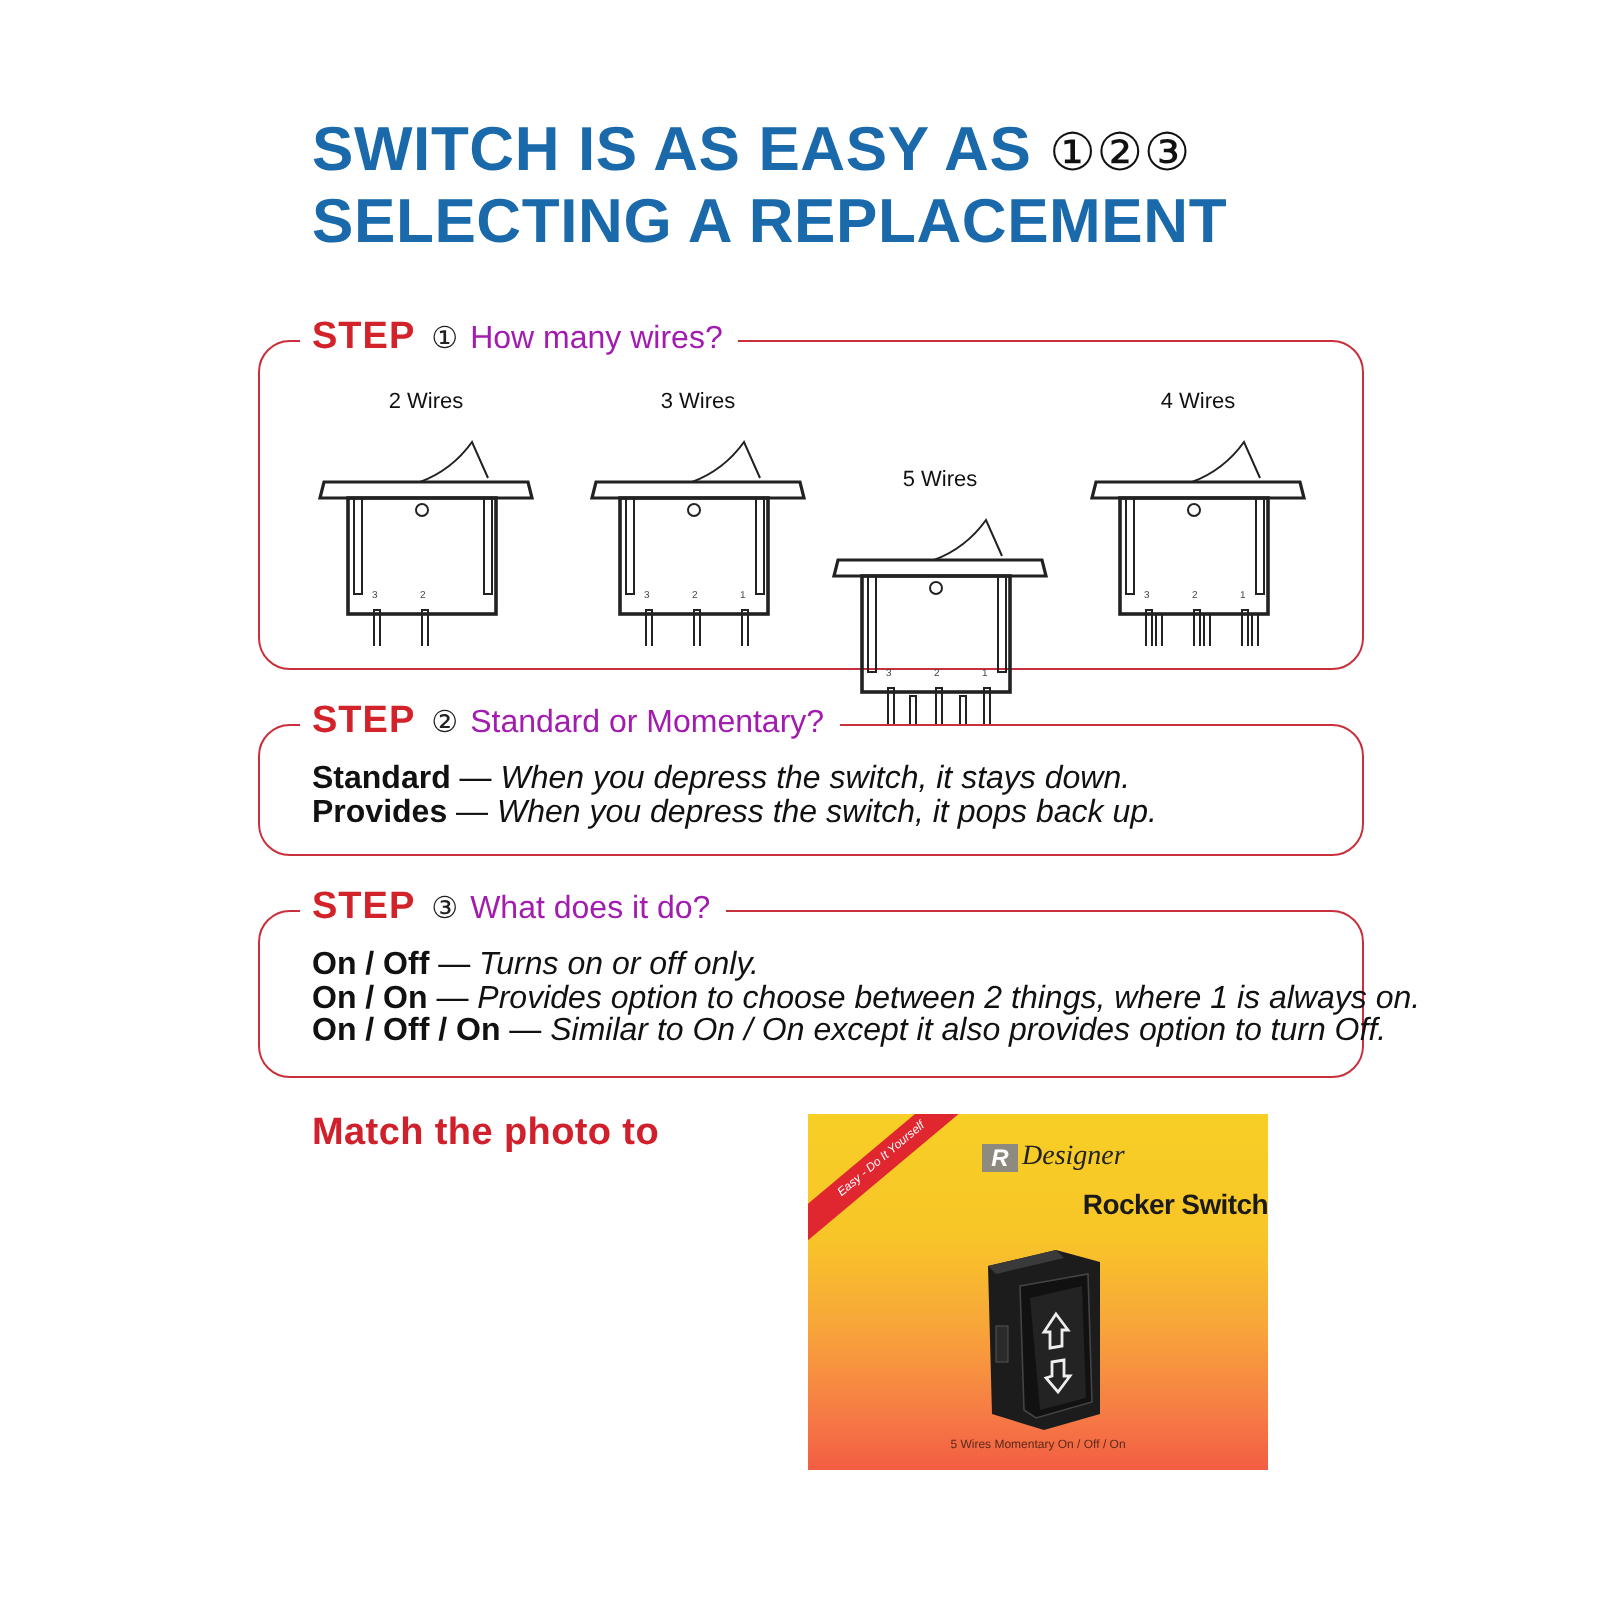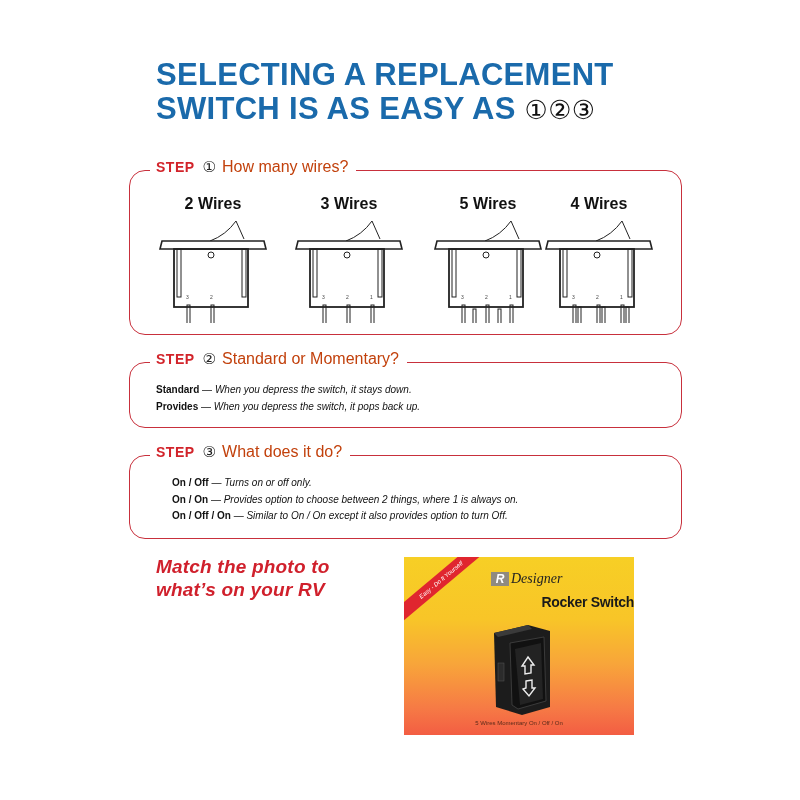--- a/index.html
+++ b/index.html
@@ -3,59 +3,59 @@
 <meta charset="utf-8">
 <style>
   html, body { margin: 0; padding: 0; background: #ffffff; }
   body { width: 800px; height: 800px; position: relative; overflow: hidden; font-family: "Liberation Sans", sans-serif; color: #111; }
   .headline { position: absolute; left: 156px; top: 58px; width: 520px; color: #1a6aab; font-weight: bold; font-size: 31px; line-height: 34px; letter-spacing: 0.3px; }
   .headline .line { display: block; white-space: nowrap; }
   .circled { color: #111; font-weight: normal; font-family: "DejaVu Sans", sans-serif; font-size: 26px; }
 
   .step-box { position: absolute; left: 129px; border: 1.3px solid #c8303c; border-radius: 16px; }
   .step-head { position: absolute; left: 20px; top: -13px; background: #fff; padding: 0 8px 0 6px; display: flex; align-items: baseline; white-space: nowrap; }
-  .step-word { color: #d2232a; font-weight: bold; font-size: 14px; letter-spacing: 0.5px; }
+  .step-word { color: #d2232a; font-weight: bold; font-size: 19px; letter-spacing: 0.5px; }
   .step-num { color: #222; font-family: "DejaVu Sans", sans-serif; font-size: 15px; margin-left: 8px; }
-  .step-q { color: #c2410c; font-size: 16px; margin-left: 6px; }
+  .step-q { color: #a21caf; font-size: 16px; margin-left: 6px; }
   .step-head-line { position: absolute; top: 0; height: 1.3px; background: #c8303c; }
 
   #box1 { top: 170px; width: 551px; height: 163px; }
   #box2 { top: 362px; width: 551px; height: 64px; }
   #box3 { top: 455px; width: 551px; height: 82px; }
 
-  .desc { position: absolute; left: 26px; font-size: 10px; line-height: 16.5px; white-space: nowrap; }
+  .desc { position: absolute; left: 26px; font-size: 16px; line-height: 16.5px; white-space: nowrap; }
   .desc .term { font-weight: bold; }
   .desc .def { font-style: italic; }
 
   .switch { position: absolute; top: 22px; width: 110px; height: 130px; }
-  .switch-label { position: absolute; top: 2px; left: 0; width: 110px; text-align: center; font-size: 16px; font-weight: bold; }
+  .switch-label { position: absolute; top: 2px; left: 0; width: 110px; text-align: center; font-size: 11px; font-weight: normal; }
   .switch svg { position: absolute; top: 18px; left: 0; }
 
   .match { position: absolute; left: 156px; top: 555px; color: #d0202c; font-weight: bold; font-size: 19px; line-height: 23px; letter-spacing: 0.2px; }
-  .match span { display: block; font-style: italic; }
+  .match span { display: block; }
 
   .product { position: absolute; left: 404px; top: 557px; width: 230px; height: 178px; overflow: hidden;
     background: linear-gradient(180deg, #f7cf25 0%, #f8c528 35%, #f8a53a 60%, #f67a45 85%, #f35d43 100%); }
   .ribbon { position: absolute; left: -28px; top: 16px; width: 130px; height: 14px; background: #e0262f; color: #fff; font-size: 6px; font-style: italic; text-align: center; line-height: 14px; transform: rotate(-40deg); }
   .brand { position: absolute; left: 87px; top: 14px; display: flex; align-items: center; }
   .brand-r { width: 18px; height: 14px; background: #8f8a80; color: #fff; font-weight: bold; font-size: 12px; line-height: 14px; text-align: center; font-style: italic; }
   .brand-text { font-family: "Liberation Serif", serif; font-style: italic; font-size: 14px; color: #222; margin-left: 2px; }
   .product-title { position: absolute; left: 0; width: 230px; top: 37px; text-align: right; font-size: 14px; font-weight: bold; color: #1a1a1a; letter-spacing: -0.3px; }
   .product-caption { position: absolute; left: 0; width: 230px; top: 163px; text-align: center; font-size: 6px; color: #5a2a1a; }
   .product-switch { position: absolute; left: 84px; top: 68px; }
 </style>
 </head>
 <body>
 
 <div class="headline">
-  <span class="line">SELECTING A REPLACEMENT</span>
   <span class="line">
     <span>SWITCH IS AS EASY AS</span>
     <span class="circled">①②③</span>
   </span>
+  <span class="line">SELECTING A REPLACEMENT</span>
 </div>
 
 <div class="step-box" id="box1">
   <div class="step-head">
     <span class="step-word">STEP</span>
     <span class="step-num">①</span>
     <span class="step-q">How many wires?</span>
   </div>
 
   <div class="switch" style="left:28px;">
@@ -89,21 +89,21 @@
         <rect x="29" y="94" width="3" height="30"></rect>
         <rect x="53" y="94" width="3" height="30"></rect>
         <rect x="77" y="94" width="3" height="30"></rect>
       </g>
       <text x="28" y="88" font-size="5" font-family="Liberation Sans, sans-serif" fill="#444">3</text>
       <text x="52" y="88" font-size="5" font-family="Liberation Sans, sans-serif" fill="#444">2</text>
       <text x="76" y="88" font-size="5" font-family="Liberation Sans, sans-serif" fill="#444">1</text>
     </svg>
   </div>
 
-  <div class="switch" style="left:303px;">
+  <div class="switch" style="left:285px;margin-top:39px;">
     <div class="switch-label">5 Wires</div>
     <svg width="110" height="112" viewBox="0 0 110 112">
       <g fill="none" stroke="#222" stroke-width="1">
         <path d="M52 30 Q68 24 78 10 L86 28"></path>
         <path d="M2 38 L4 30 L106 30 L108 38 Z" fill="#fff" stroke-width="1.6"></path>
         <rect x="16" y="38" width="74" height="58" stroke-width="1.8"></rect>
         <rect x="19" y="38" width="4" height="48"></rect>
         <rect x="84" y="38" width="4" height="48"></rect>
         <circle cx="53" cy="44" r="3"></circle>
         <rect x="29" y="94" width="3" height="30"></rect>
@@ -159,37 +159,36 @@
   </div>
 <div class="step-head-line" style="left: 290px; width: 245px; top: -1px;"></div>
   </div>
 
 <div class="step-box" id="box3">
   <div class="step-head">
     <span class="step-word">STEP</span>
     <span class="step-num">③</span>
     <span class="step-q">What does it do?</span>
   </div>
-  <div class="desc" style="top:19px;margin-left:16px;">
+  <div class="desc" style="top:19px;">
     <div>
       <span class="term">On / Off</span><span> — </span><span class="def">Turns on or off only.</span>
     </div>
     <div>
       <span class="term">On / On</span><span> — </span><span class="def">Provides option to choose between 2 things, where 1 is always on.</span>
     </div>
     <div>
       <span class="term">On / Off / On</span><span> — </span><span class="def">Similar to On / On except it also provides option to turn Off.</span>
     </div>
   </div>
 <div class="step-head-line" style="left: 233px; width: 302px; top: -1px;"></div>
   </div>
 
 <div class="match">
   <span>Match the photo to</span>
-  <span>what’s on your RV</span>
 </div>
 
 <div class="product">
   <div class="ribbon">Easy - Do It Yourself</div>
   <div class="brand">
     <span class="brand-r">R</span>
     <span class="brand-text">Designer</span>
   </div>
   <div class="product-title">Rocker Switch</div>
   <svg class="product-switch" width="64" height="90" viewBox="0 0 64 90">

